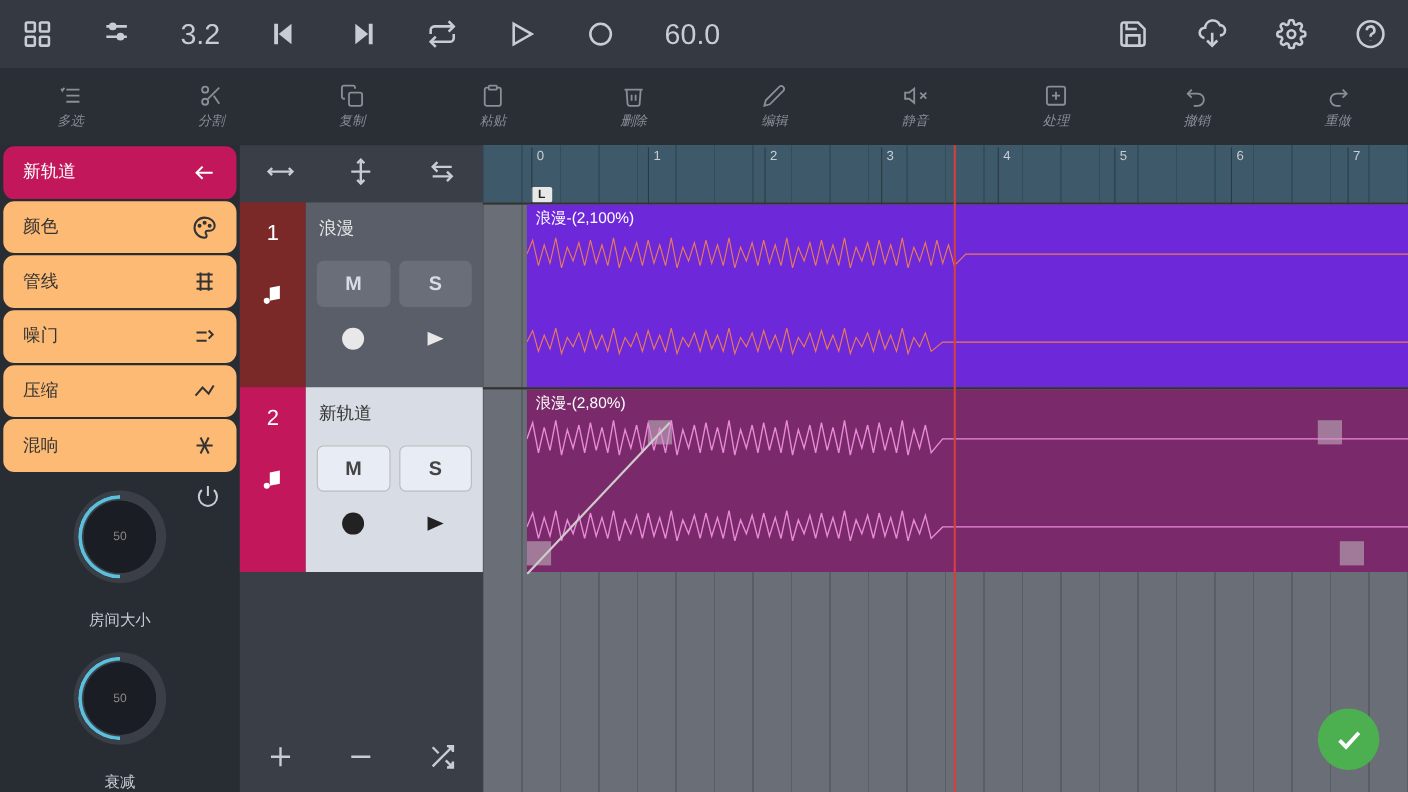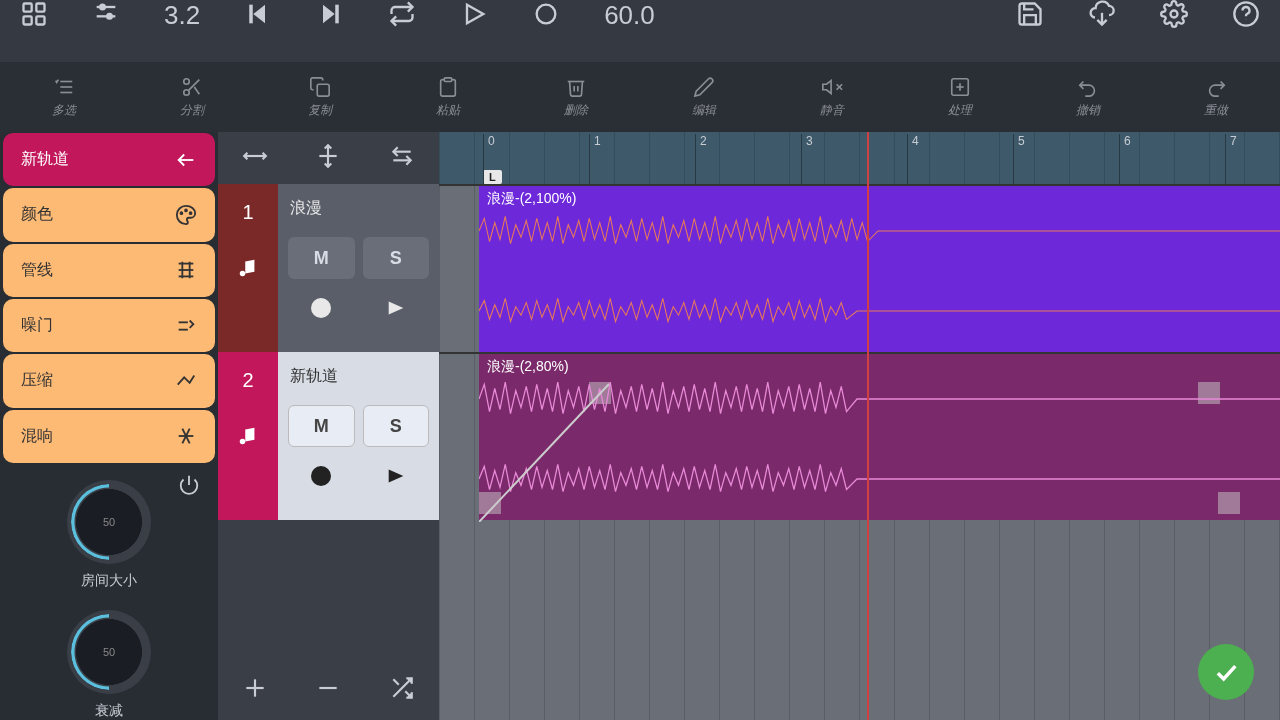--- a/index.html
+++ b/index.html
@@ -1,19 +1,19 @@
 <!DOCTYPE html>
 <html><head>
 <meta charset="utf-8">
 <style>
 * { box-sizing: border-box; margin: 0; padding: 0; font-family: -apple-system, "Helvetica Neue", Arial, sans-serif; }
 body { width: 1280px; height: 720px; background: #2a2e35; color: #c8ccd4; overflow: hidden; }
 
 
-.topbar { height: 62px; background: #353a42; display: flex; padding: 0 20px; gap: 44px; }
+.topbar { height: 62px; background: #353a42; display: flex; align-items: center; padding: 0 20px; gap: 44px; }
 .topbar .sep { flex: 1; }
 .topbar .num { font-size: 26px; color: #c8ccd4; font-weight: 300; }
 .ticon { width: 28px; height: 28px; display: flex; align-items: center; justify-content: center; }
 .ticon svg { width: 28px; height: 28px; fill: none; stroke: #c8ccd4; stroke-width: 2; }
 
 
 .toolbar2 { height: 70px; background: #2a2e35; display: flex; align-items: center; }
 .titem { flex: 1; display: flex; flex-direction: column; align-items: center; justify-content: center; gap: 4px; font-size: 12px; color: #8a8e96; font-style: italic; }
 .titem svg { width: 22px; height: 22px; fill: none; stroke: #8a8e96; stroke-width: 1.8; }
 
@@ -22,21 +22,21 @@
 
 
 .sidebar { width: 218px; background: #282c33; display: flex; flex-direction: column; }
 .sitem { height: 56px; display: flex; align-items: center; justify-content: space-between; padding: 0 18px; font-size: 16px; border-radius: 10px; margin: 1px 3px; }
 .sitem.pink { background: #c2185b; color: #fff; }
 .sitem.light { background: #fdba74; color: #333; }
 .sitem svg { width: 22px; height: 22px; stroke: currentColor; fill: none; stroke-width: 2; }
 .sidebar .knobs { flex: 1; display: flex; flex-direction: column; align-items: center; gap: 20px; padding-top: 16px; position: relative; }
 .power { position: absolute; right: 18px; top: 10px; width: 22px; height: 22px; }
 .power svg { width: 22px; height: 22px; stroke: #c8ccd4; fill: none; stroke-width: 2; }
-.knob { display: flex; flex-direction: column; align-items: center; gap: 8px; }
+.knob { display: flex; flex-direction: column; align-items: center; gap: 25px; }
 .knob-ring { width: 84px; height: 84px; border-radius: 50%; background: radial-gradient(circle at 50% 50%, #1a1d23 0%, #1a1d23 55%, #3a3e46 56%, #3a3e46 100%); position: relative; display: flex; align-items: center; justify-content: center; }
 .knob-ring::before { content: ""; position: absolute; inset: 4px; border-radius: 50%; background: conic-gradient(from 180deg, #5bc0de 0deg 180deg, transparent 180deg 360deg); -webkit-mask: radial-gradient(circle, transparent 34px, black 35px, black 40px, transparent 41px); mask: radial-gradient(circle, transparent 34px, black 35px, black 40px, transparent 41px); }
 .knob-val { font-size: 11px; color: #888; }
 .knob-label { font-size: 14px; color: #c8ccd4; }
 
 
 .trackcol { width: 221px; background: #3a3e46; display: flex; flex-direction: column; }
 .trackcol-head { height: 52px; display: flex; align-items: center; justify-content: space-around; }
 .trackcol-head svg { width: 26px; height: 26px; stroke: #c8ccd4; fill: none; stroke-width: 2; }
 .trackcol-foot { margin-top: auto; height: 60px; display: flex; align-items: center; justify-content: space-around; }

